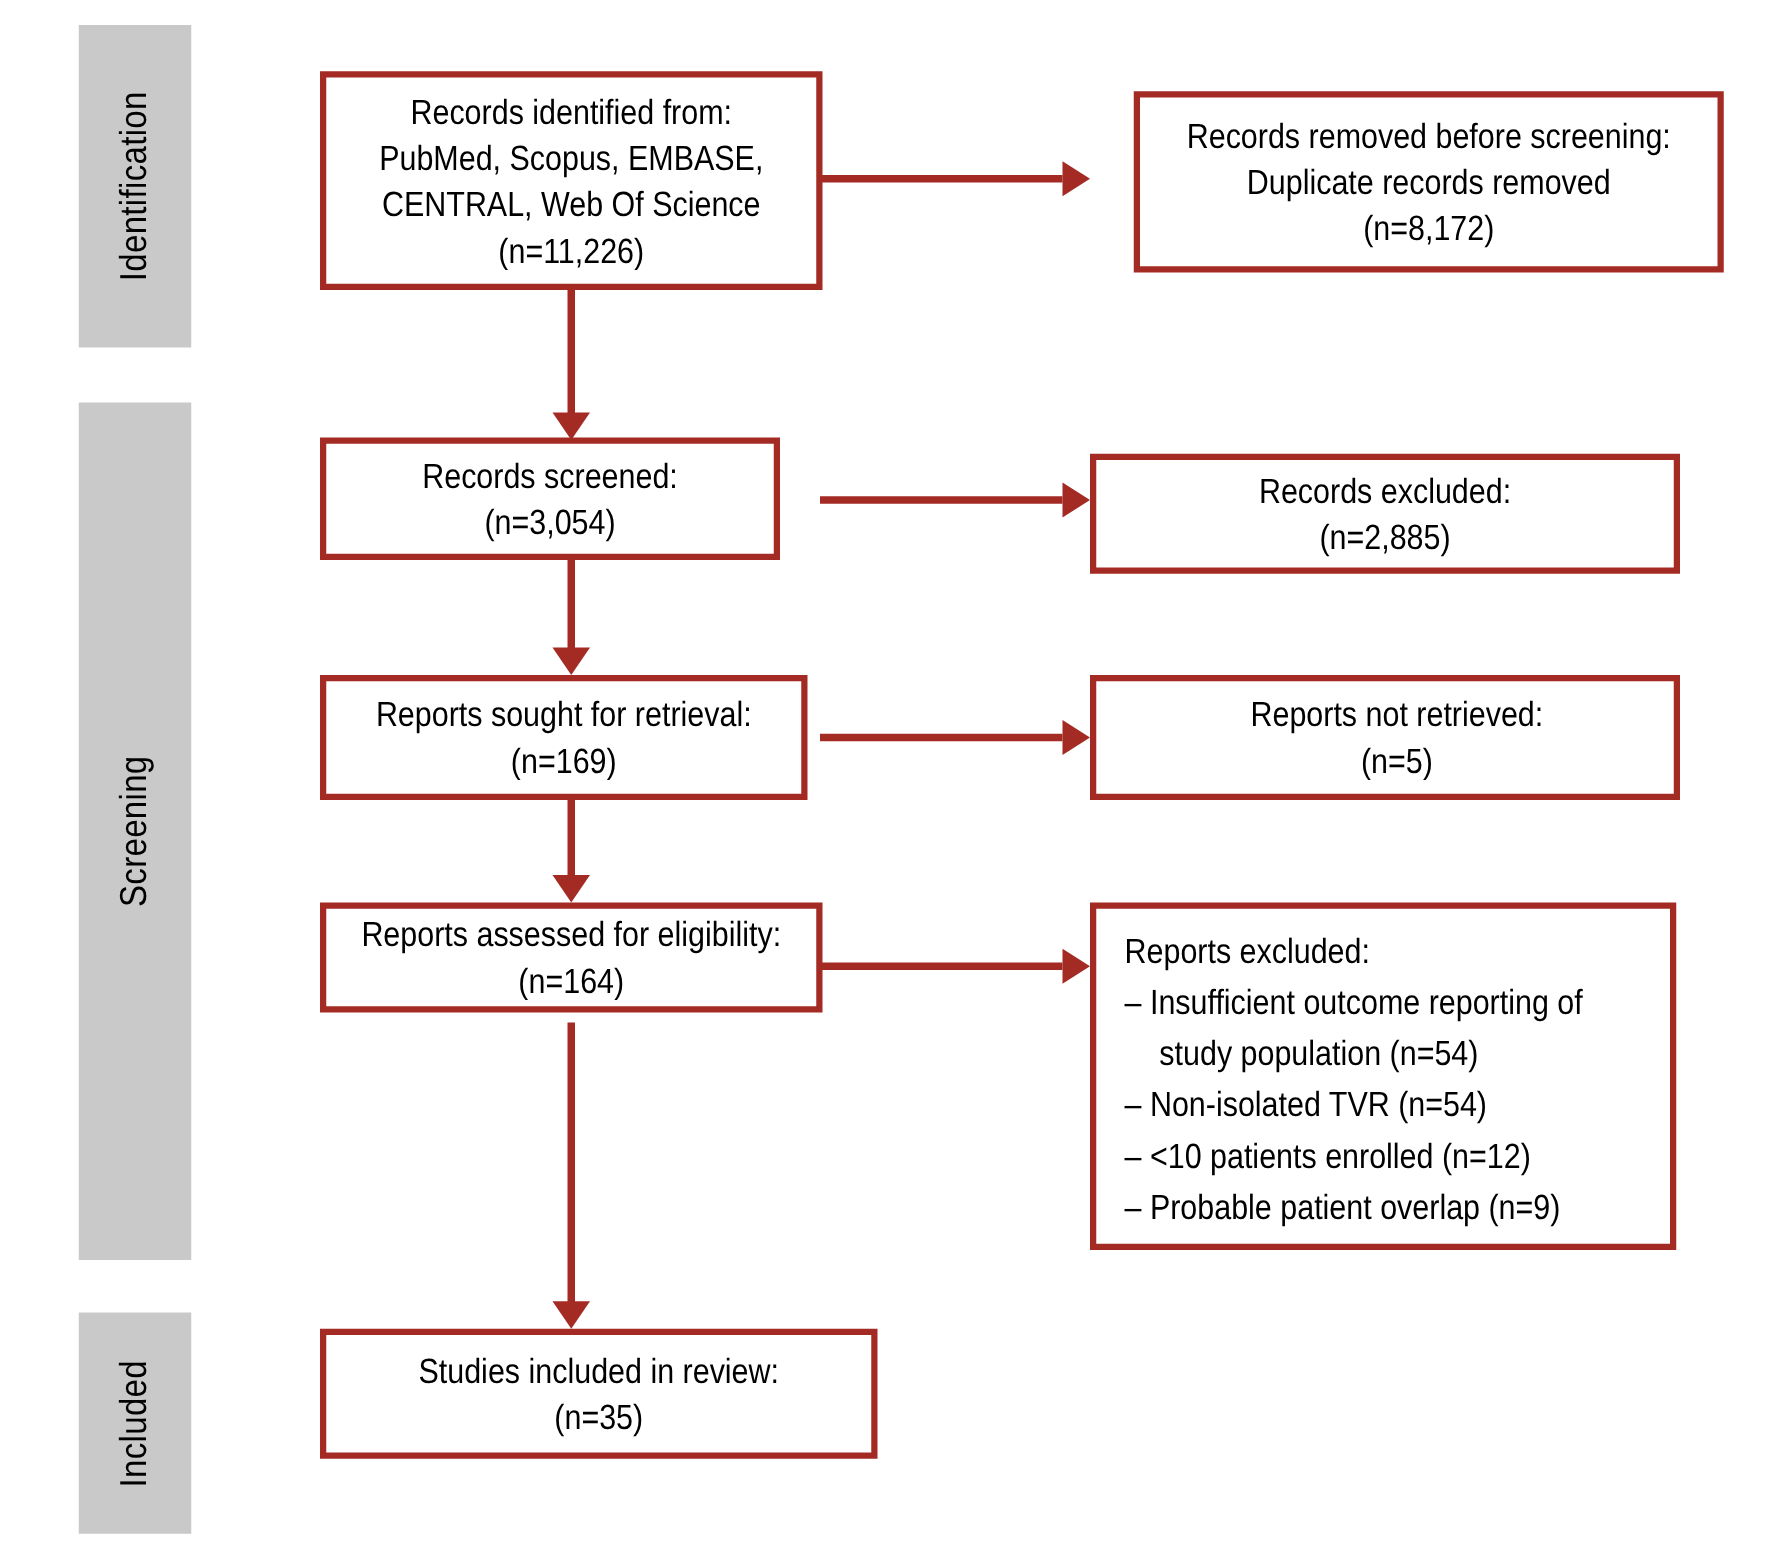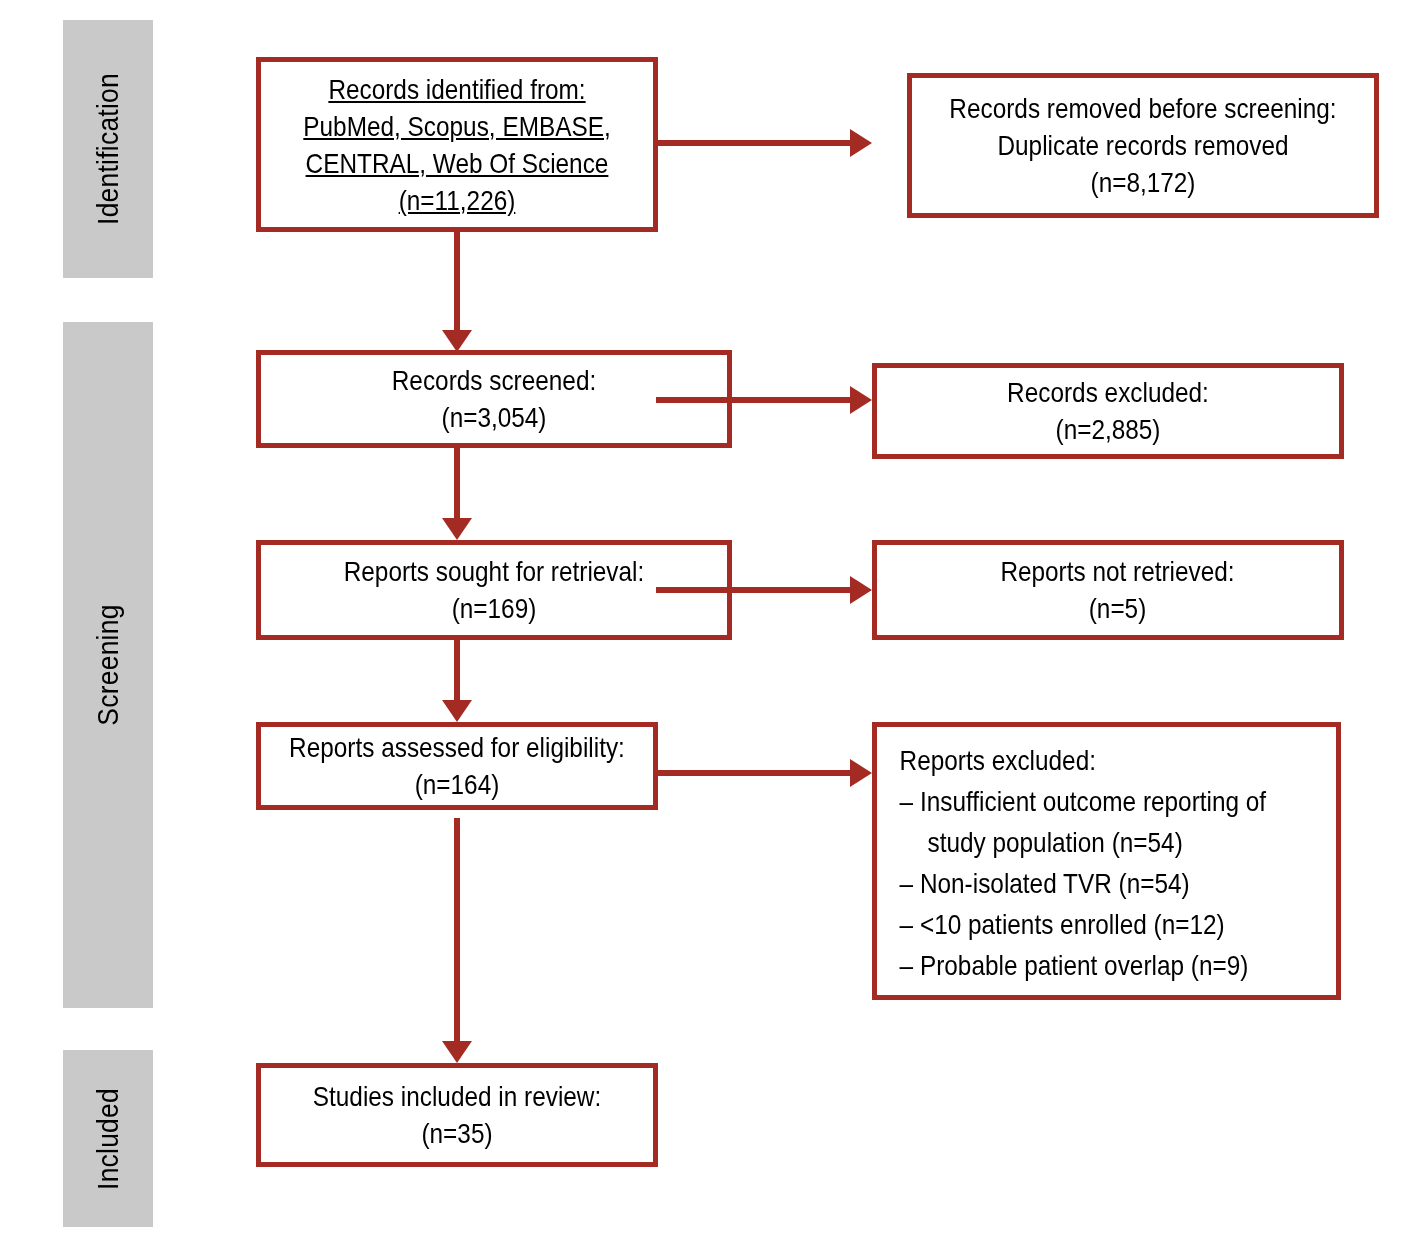--- a/index.html
+++ b/index.html
@@ -60,25 +60,25 @@
     padding: 13px 0 0 26px;
     line-height: 41px;
   }
   .fbox.left-align .item {
     display: block;
     padding-left: 32px;
     text-indent: -32px;
     white-space: normal;
   }
 
-  #main-box-1 { left: 256px; top: 57px;   width: 402px; height: 175px; text-decoration: underline; }
-  #main-box-2 { left: 256px; top: 350px;  width: 476px; height: 98px;  }
-  #main-box-3 { left: 256px; top: 540px;  width: 476px; height: 100px; }
+  #main-box-1 { left: 256px; top: 57px;   width: 402px; height: 175px; }
+  #main-box-2 { left: 256px; top: 350px;  width: 368px; height: 98px;  }
+  #main-box-3 { left: 256px; top: 540px;  width: 390px; height: 100px; }
   #main-box-4 { left: 256px; top: 722px;  width: 402px; height: 88px;  }
-  #main-box-5 { left: 256px; top: 1063px; width: 402px; height: 104px; }
+  #main-box-5 { left: 256px; top: 1063px; width: 446px; height: 104px; }
 
   #side-box-1 { left: 872px; top: 73px;  width: 472px; height: 145px; margin-left: 35px; }
   #side-box-2 { left: 872px; top: 352px; width: 472px; height: 96px; margin-top: 11px;  }
   #side-box-3 { left: 872px; top: 540px; width: 472px; height: 100px; padding-left: 19px; }
   #side-box-4 { left: 872px; top: 722px; width: 469px; height: 278px; }
 
   
   .vline { position: absolute; width: 6px; background: var(--accent, #A42B24); }
   .hline { position: absolute; height: 6px; background: var(--accent, #A42B24); }
   .head-down {

